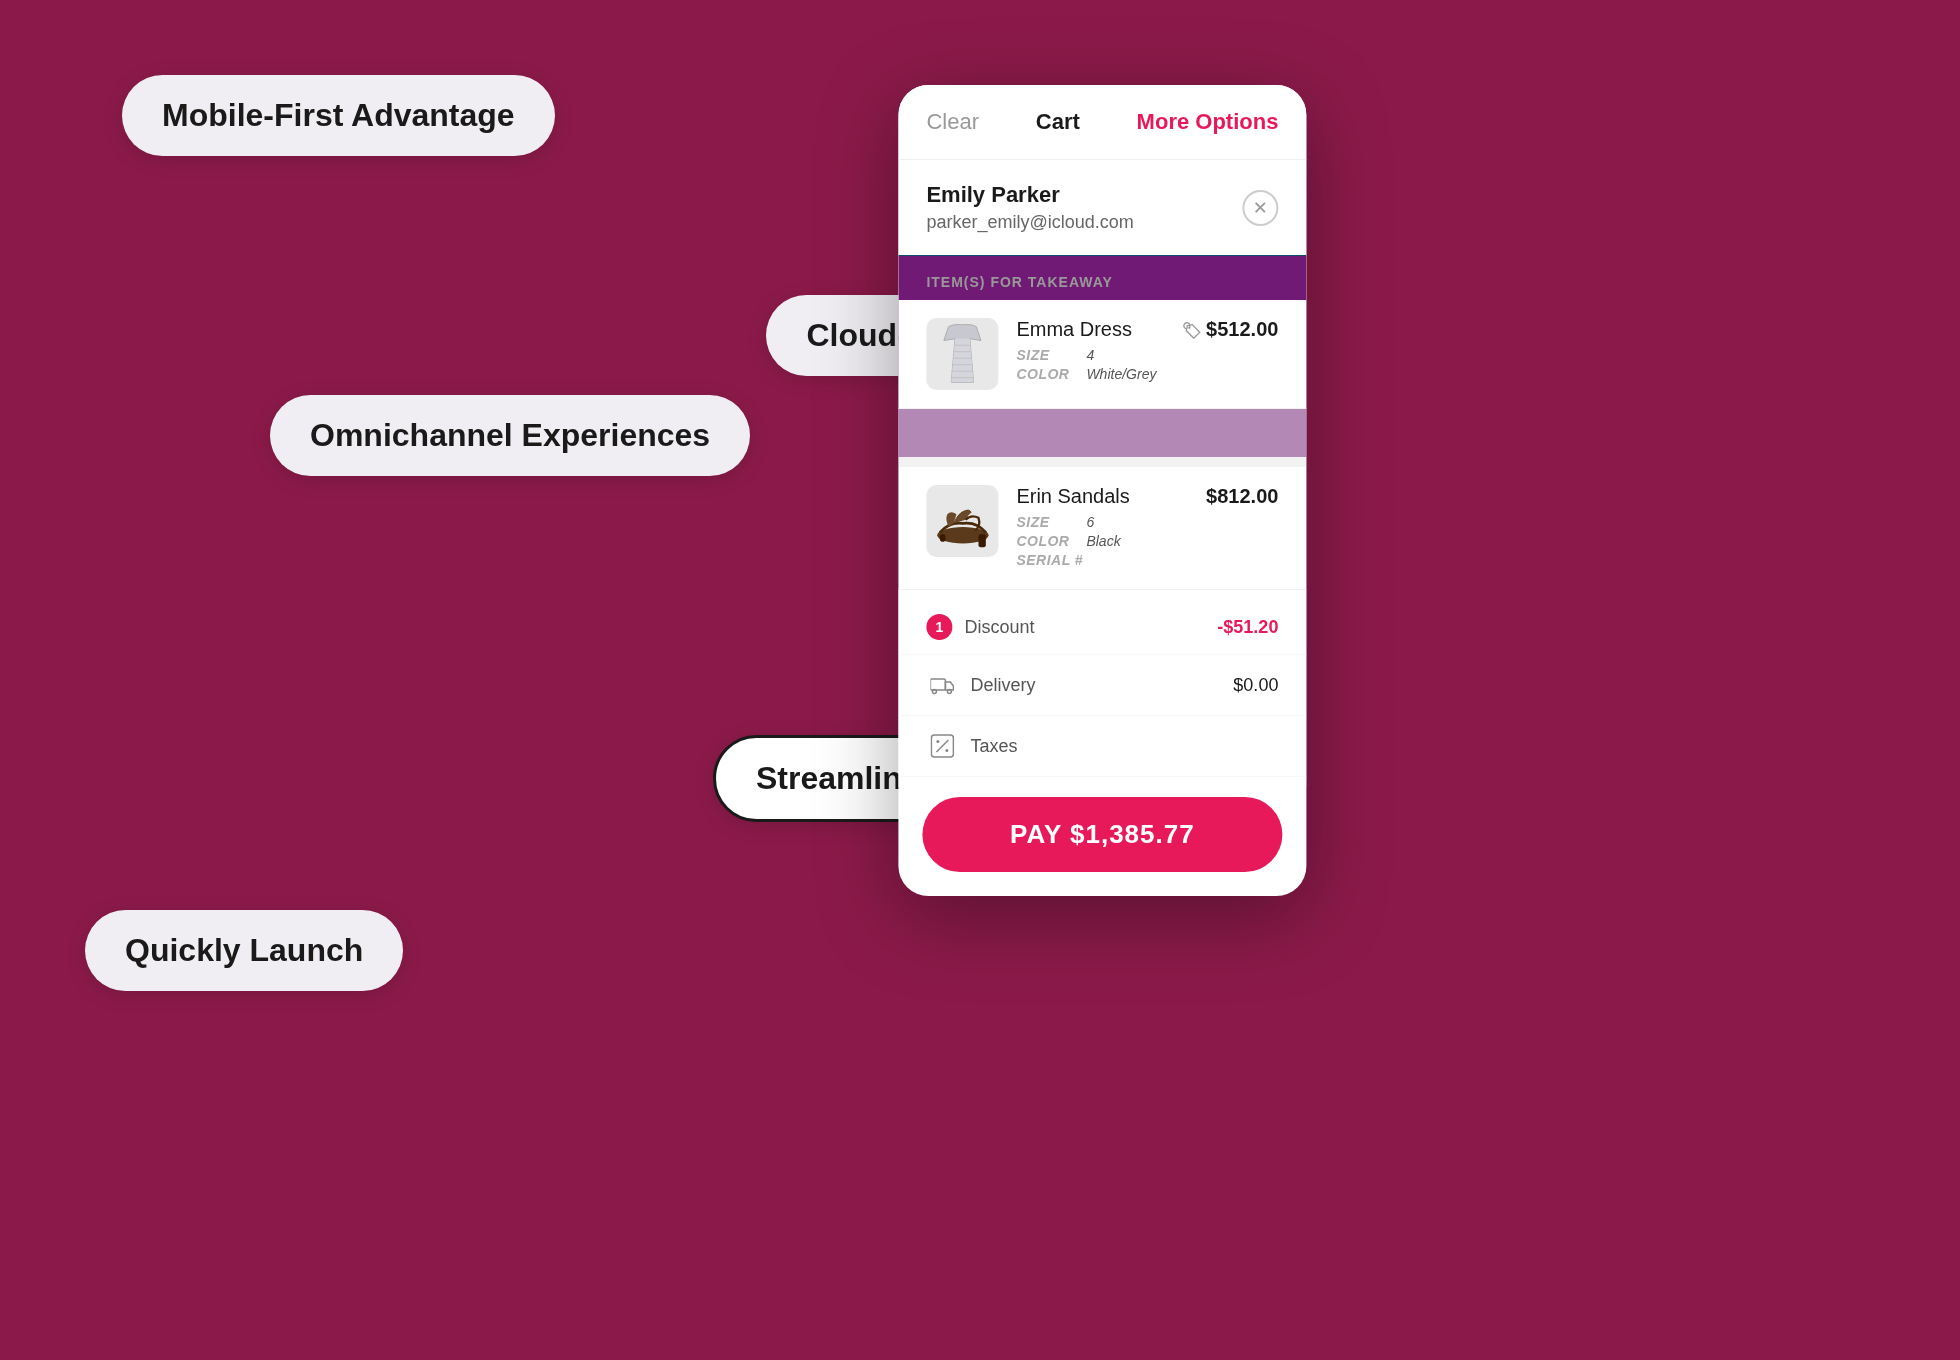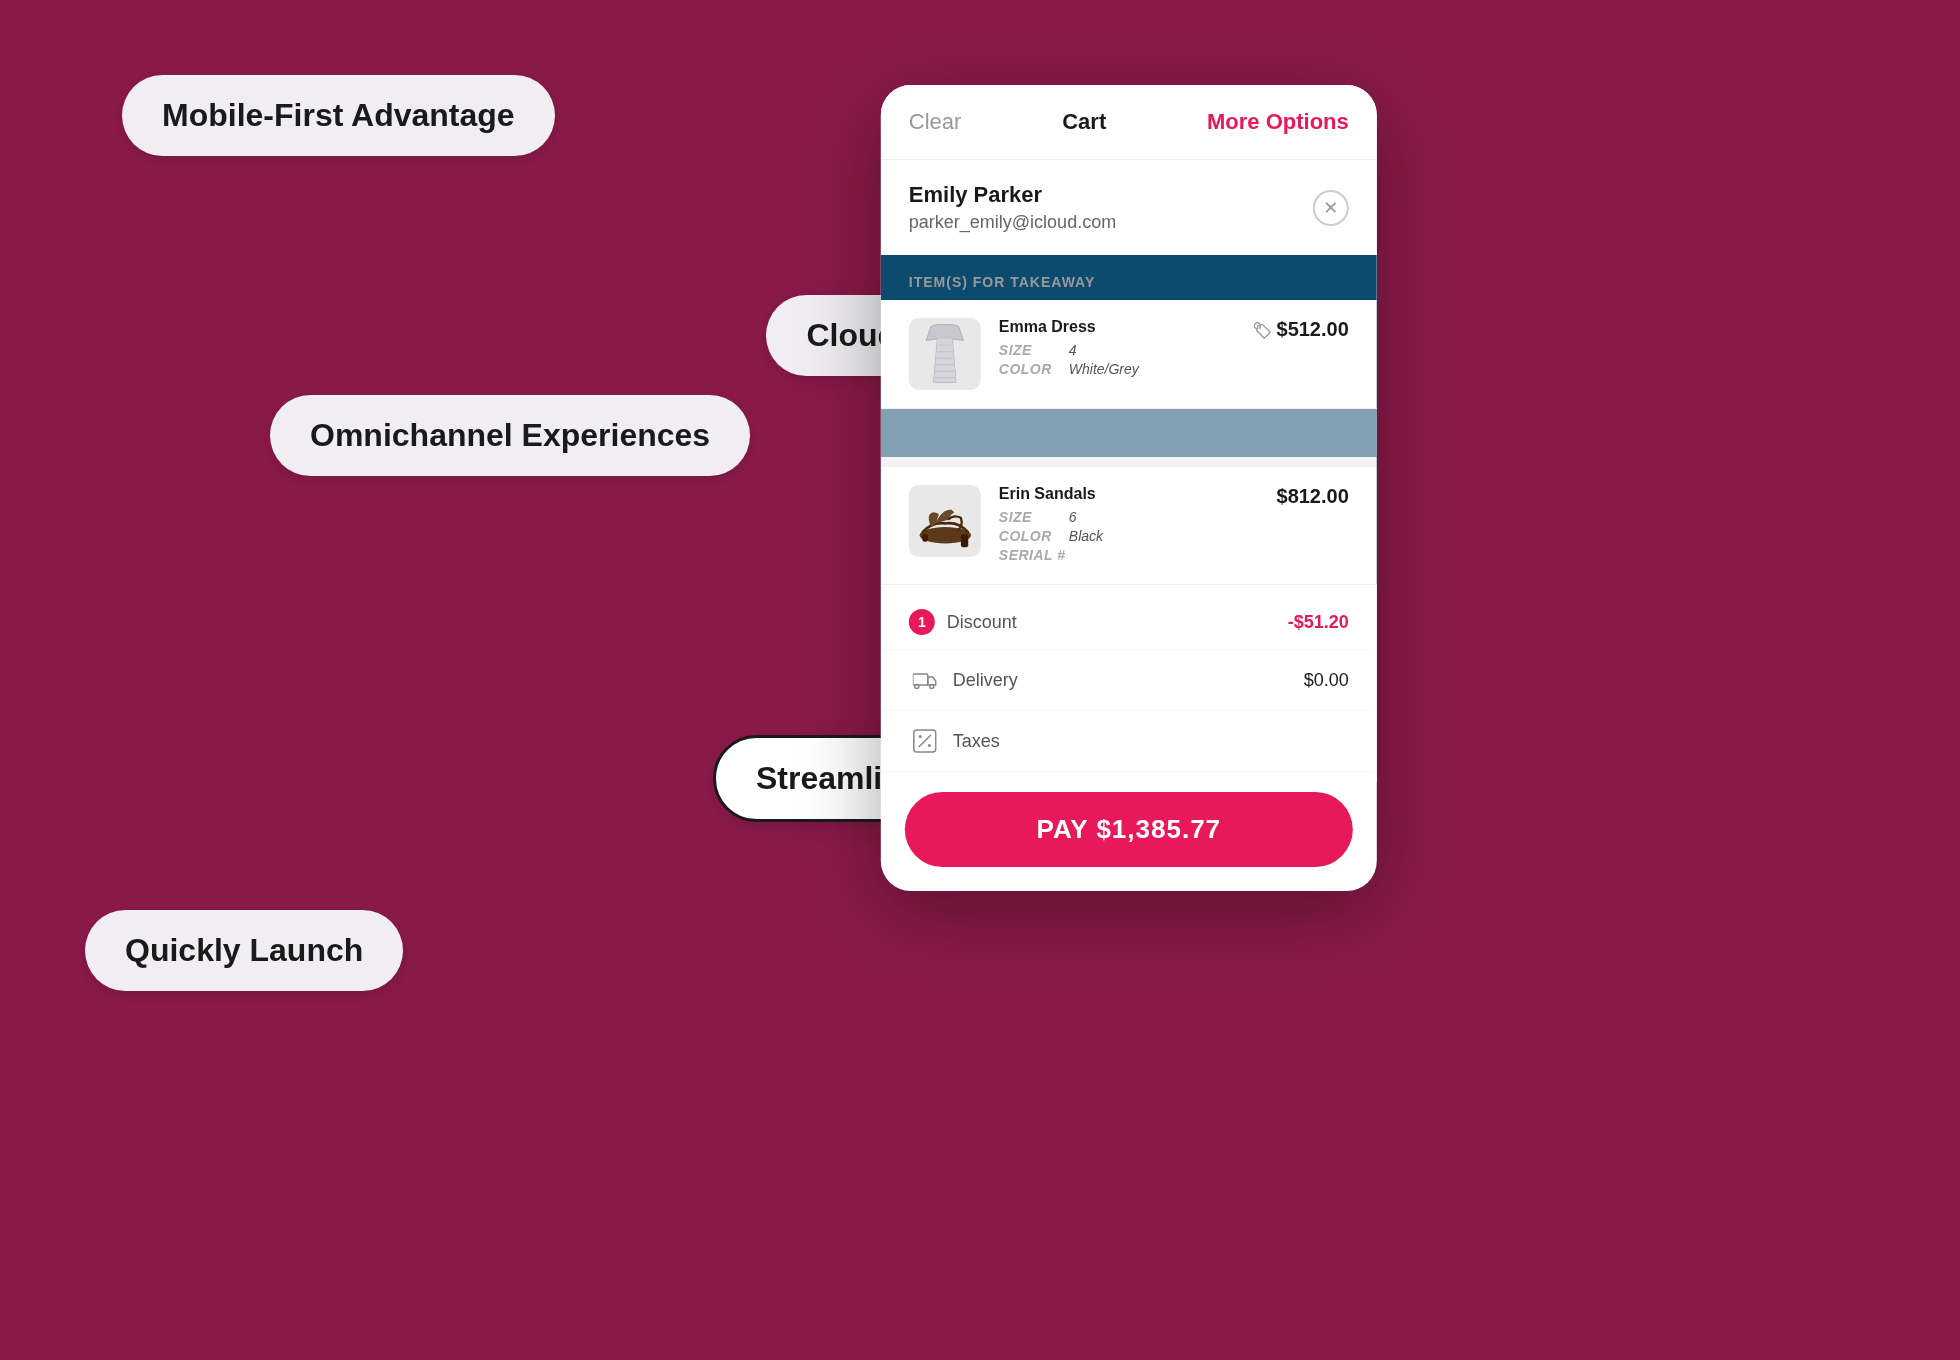--- a/index.html
+++ b/index.html
@@ -58,21 +58,21 @@
       border: 3px solid #1a1a1a;
       background: white;
     }
 
     
     .phone-mockup {
       position: absolute;
       top: 85px;
       left: 50%;
       transform: translateX(-20%);
-      width: 496px;
+      width: 408px;
       background: white;
       border-radius: 30px;
       box-shadow: 0 20px 80px rgba(0,0,0,0.35);
       overflow: hidden;
     }
 
     
     .app-header {
       display: flex;
       align-items: center;
@@ -128,21 +128,21 @@
       border: 2px solid #ccc;
       display: flex;
       align-items: center;
       justify-content: center;
       color: #999;
       font-size: 18px;
     }
 
     
     .items-section {
-      background: #0c4a6e;
+      background: #701a75;
       padding: 0;
     }
 
     .items-label {
       font-size: 14px;
       color: #999;
       font-weight: 600;
       letter-spacing: 1px;
       padding: 18px 28px 10px;
       text-transform: uppercase;
@@ -180,22 +180,22 @@
     .sandals-svg {
       width: 65px;
       height: 55px;
     }
 
     .item-details {
       flex: 1;
     }
 
     .item-name {
-      font-size: 16px;
-      font-weight: 700;
+      font-size: 20px;
+      font-weight: 400;
       color: #1a1a1a;
       margin-bottom: 6px;
     }
 
     .item-attr {
       display: flex;
       gap: 10px;
       margin-bottom: 3px;
       font-style: italic;
     }

